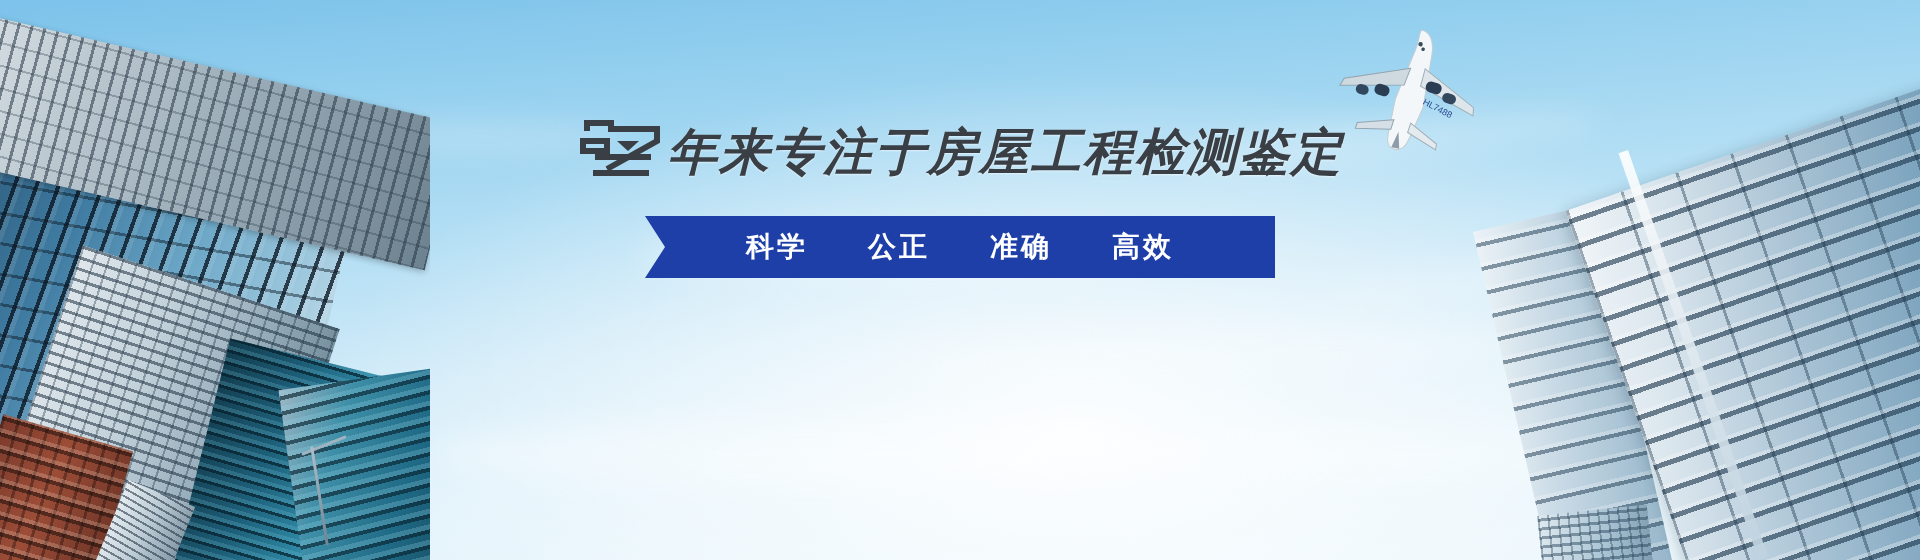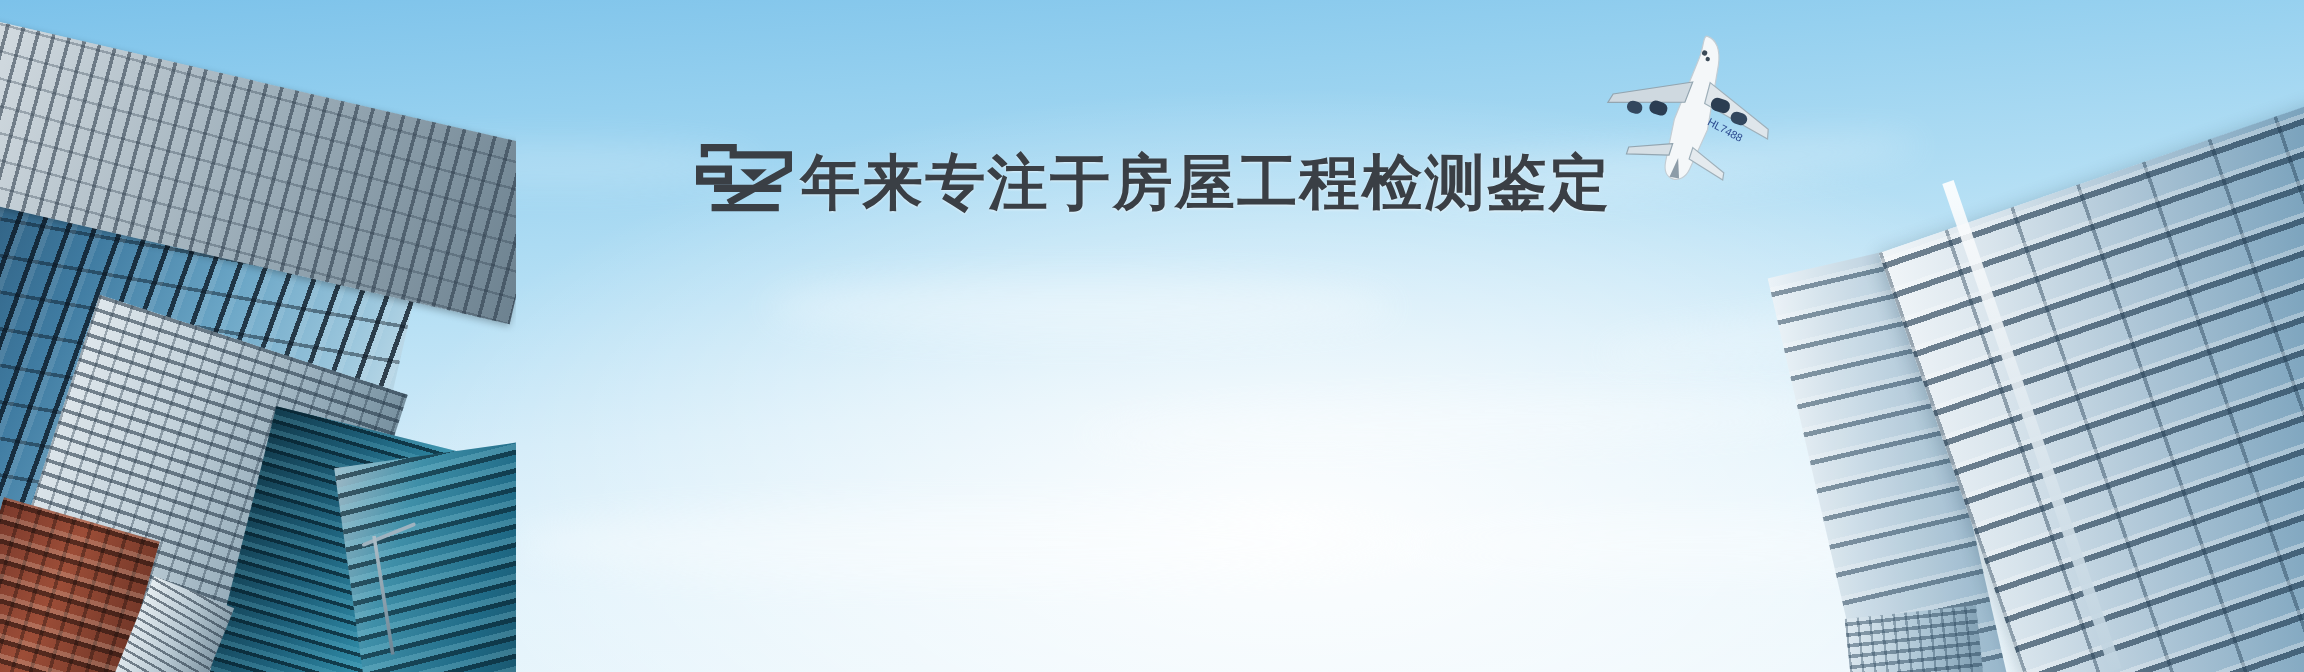--- a/index.html
+++ b/index.html
@@ -178,20 +178,21 @@
   
   .content {
     position:absolute; left:0; top:0; width:1920px; height:560px;
     display:flex; flex-direction:column; align-items:center;
   }
 
   .headline {
     margin-top:118px;
     display:flex; align-items:flex-end;
     height:62px;
+    font-style:italic;
   }
   .headline-mark {
     width:88px; height:62px; margin-right:2px;
     position:relative; top:-1px;
   }
   .headline-text {
     font-size:50px;
     line-height:56px;
     letter-spacing:2px;
     font-weight:600;
@@ -285,15 +286,23 @@
           <path d="M10 14 L10 6 L34 6 L34 12 L80 12 L80 24 L30 52"></path>
           <path d="M6 24 L30 24 L30 34 L6 34 Z"></path>
           <path d="M18 40 L74 40"></path>
           <path d="M16 56 L72 56"></path>
         </g>
         <path d="M40 24 L62 24 L51 34 Z" fill="#3a3f45"></path>
       </svg>
       <span class="headline-text">年来专注于房屋工程检测鉴定</span>
     </div>
 
+    <div class="ribbon">
+      <div class="ribbon-inner">
+        <span class="ribbon-word">科学</span>
+        <span class="ribbon-word">公正</span>
+        <span class="ribbon-word">准确</span>
+        <span class="ribbon-word">高效</span>
+      </div>
+    </div>
 
   </div>
 </div>
 
 </body></html>

